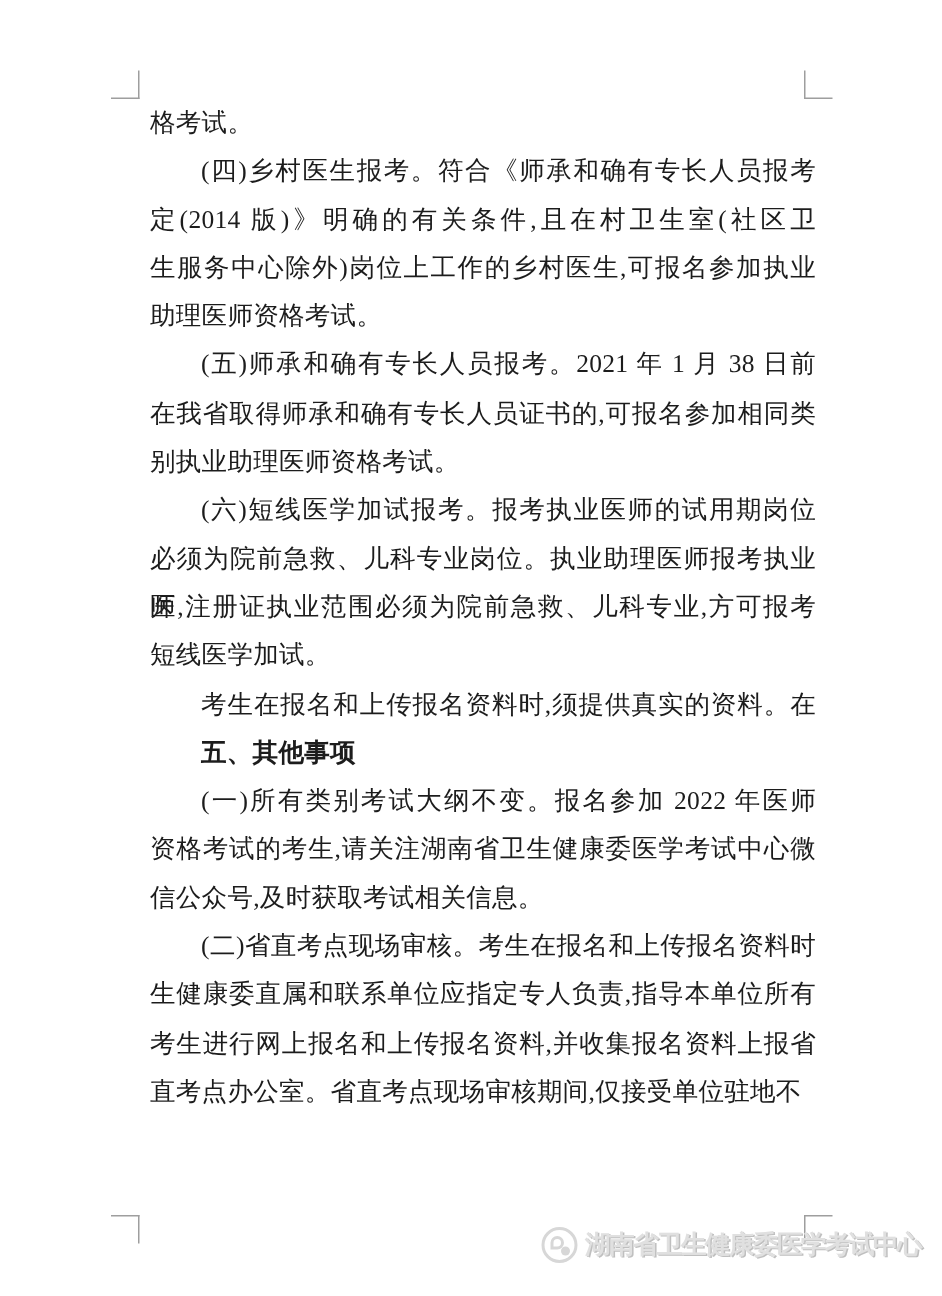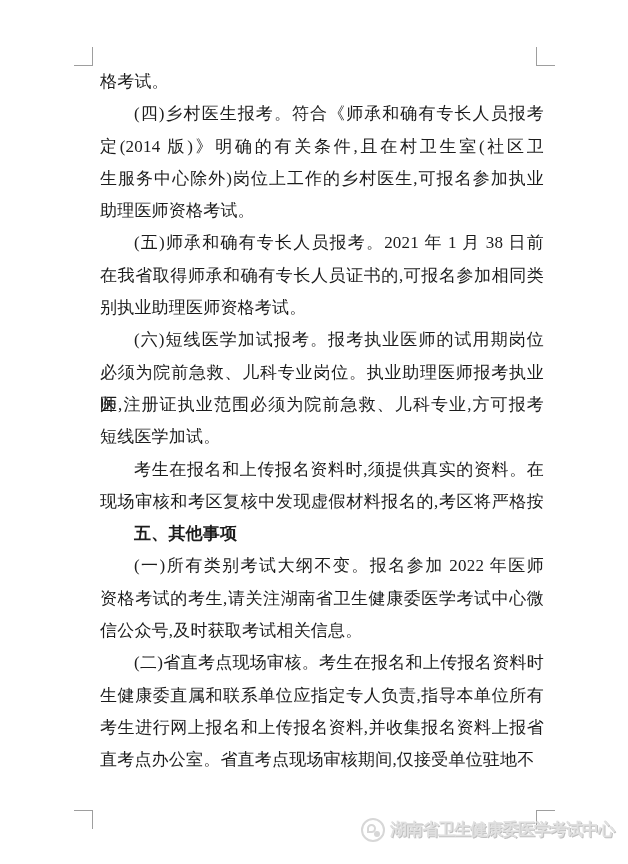--- a/index.html
+++ b/index.html
@@ -97,21 +97,20 @@
       <div class="line fill">生服务中心除外)岗位上工作的乡村医生,可报名参加执业</div>
       <div class="line">助理医师资格考试。</div>
       <div class="line indent fill">(五)师承和确有专长人员报考。2021 年 1 月 38 日前</div>
       <div class="line fill">在我省取得师承和确有专长人员证书的,可报名参加相同类</div>
       <div class="line">别执业助理医师资格考试。</div>
       <div class="line indent fill">(六)短线医学加试报考。报考执业医师的试用期岗位</div>
       <div class="line fill">必须为院前急救、儿科专业岗位。执业助理医师报考执业医</div>
       <div class="line fill">师,注册证执业范围必须为院前急救、儿科专业,方可报考</div>
       <div class="line">短线医学加试。</div>
       <div class="line indent fill">考生在报名和上传报名资料时,须提供真实的资料。在</div>
-      <div class="line fill">现场审核和考区复核中发现虚假材料报名的,考区将严格按</div>
       <div class="line heading indent">五、其他事项</div>
       <div class="line indent fill">(一)所有类别考试大纲不变。报名参加 2022 年医师</div>
       <div class="line fill">资格考试的考生,请关注湖南省卫生健康委医学考试中心微</div>
       <div class="line">信公众号,及时获取考试相关信息。</div>
       <div class="line indent fill">(二)省直考点现场审核。考生在报名和上传报名资料时</div>
       <div class="line fill">生健康委直属和联系单位应指定专人负责,指导本单位所有</div>
       <div class="line fill">考生进行网上报名和上传报名资料,并收集报名资料上报省</div>
       <div class="line">直考点办公室。省直考点现场审核期间,仅接受单位驻地不</div>
     </div>
 

